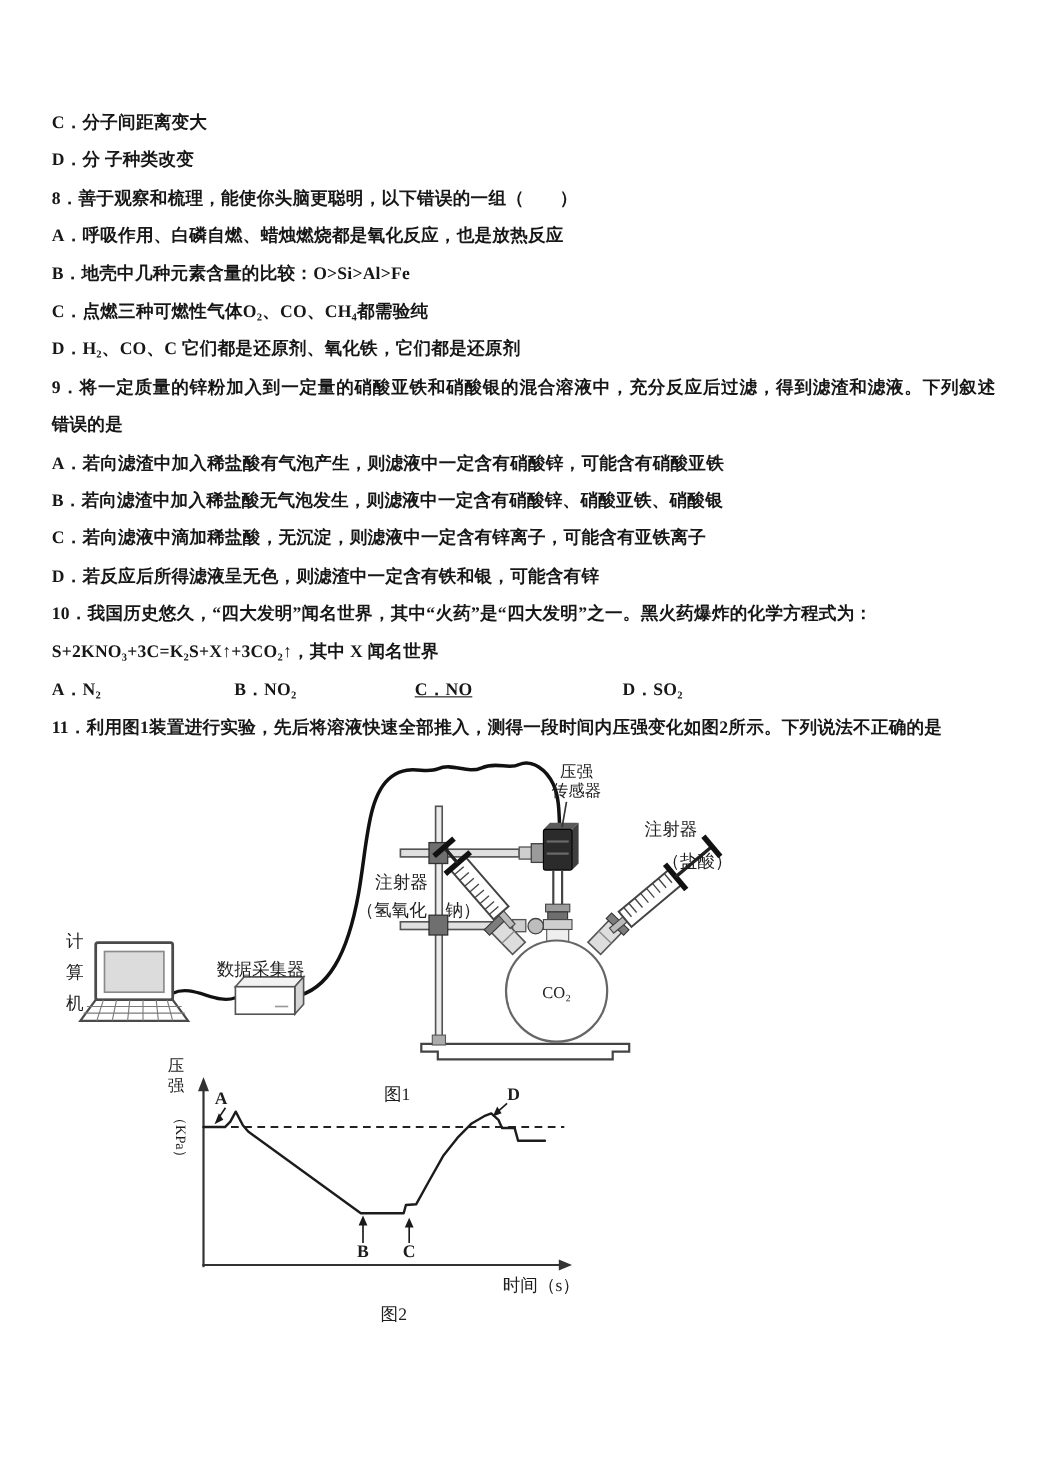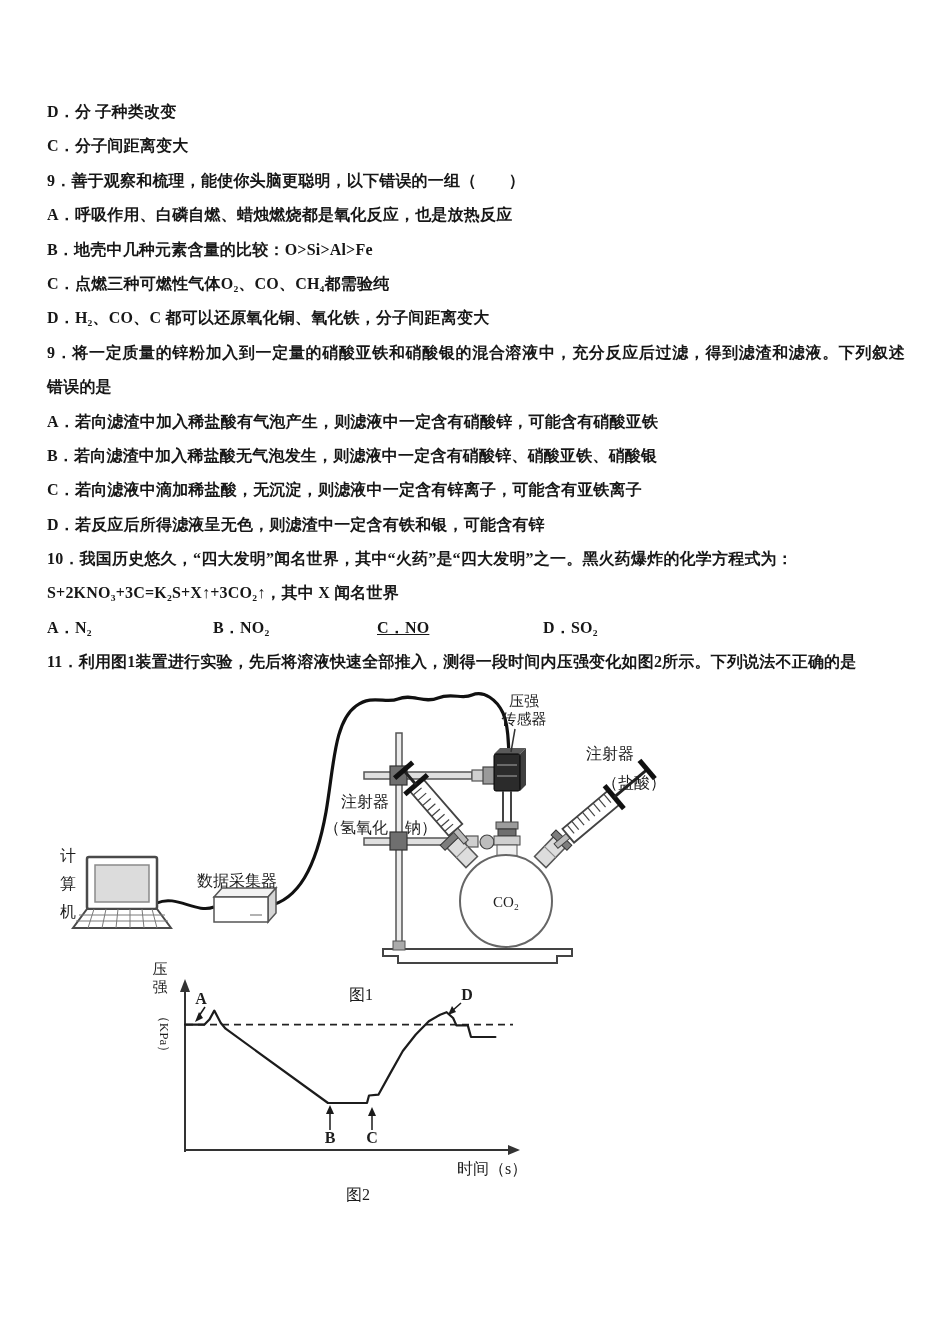--- a/index.html
+++ b/index.html
@@ -9,41 +9,41 @@
     margin:0 auto;
   }
   .textcol{position:absolute;left:47px;top:95px;width:858px;}
   .ln{
     height:34.4px;line-height:34.4px;font-size:16px;font-weight:700;
     color:#171717;white-space:nowrap;letter-spacing:0.2px;
   }
   .ln.stretch{white-space:normal;text-align:justify;text-align-last:justify;overflow:hidden;}
   .ln.opts{position:relative;}
   .opt{position:absolute;top:0;}
-  .o0{left:0;text-align:right;}.o1{left:166px;}.o2{left:330px;text-decoration:underline;}.o3{left:496px;text-align:right;}
+  .o0{left:0;text-align:right;}.o1{left:166px;}.o2{left:330px;text-decoration:underline;}.o3{left:519px;text-align:right;}
   svg{position:absolute;left:0;top:0;}
   svg text{font-family:"Liberation Serif","DejaVu Serif",serif;fill:#1d1d1d;}
   .figlabel{font-size:16px;}
   .figlabel-sm{font-size:15px;}
   .annot{font-size:16px;font-weight:700;}
   .hatch{stroke:#444;stroke-width:1.2;}
 </style>
 </head>
 <body>
 
 <div class="page">
 
   <div class="textcol">
+    <div class="ln">C．分子间距离变大</div>
     <div class="ln">D．分 子种类改变</div>
-    <div class="ln">C．分子间距离变大</div>
-    <div class="ln">9．善于观察和梳理，能使你头脑更聪明，以下错误的一组（　　）</div>
+    <div class="ln">8．善于观察和梳理，能使你头脑更聪明，以下错误的一组（　　）</div>
     <div class="ln">A．呼吸作用、白磷自燃、蜡烛燃烧都是氧化反应，也是放热反应</div>
     <div class="ln">B．地壳中几种元素含量的比较：O&gt;Si&gt;Al&gt;Fe</div>
     <div class="ln">C．点燃三种可燃性气体O₂、CO、CH₄都需验纯</div>
-    <div class="ln">D．H₂、CO、C 都可以还原氧化铜、氧化铁，分子间距离变大</div>
+    <div class="ln">D．H₂、CO、C 它们都是还原剂、氧化铁，它们都是还原剂</div>
     <div class="ln stretch">9．将一定质量的锌粉加入到一定量的硝酸亚铁和硝酸银的混合溶液中，充分反应后过滤，得到滤渣和滤液。下列叙述</div>
     <div class="ln">错误的是</div>
     <div class="ln">A．若向滤渣中加入稀盐酸有气泡产生，则滤液中一定含有硝酸锌，可能含有硝酸亚铁</div>
     <div class="ln">B．若向滤渣中加入稀盐酸无气泡发生，则滤液中一定含有硝酸锌、硝酸亚铁、硝酸银</div>
     <div class="ln">C．若向滤液中滴加稀盐酸，无沉淀，则滤液中一定含有锌离子，可能含有亚铁离子</div>
     <div class="ln">D．若反应后所得滤液呈无色，则滤渣中一定含有铁和银，可能含有锌</div>
     <div class="ln">10．我国历史悠久，“四大发明”闻名世界，其中“火药”是“四大发明”之一。黑火药爆炸的化学方程式为：</div>
     <div class="ln">S+2KNO₃+3C=K₂S+X↑+3CO₂↑，其中 X 闻名世界</div>
     <div class="ln opts">
       <span class="opt o0">A．N₂</span>

